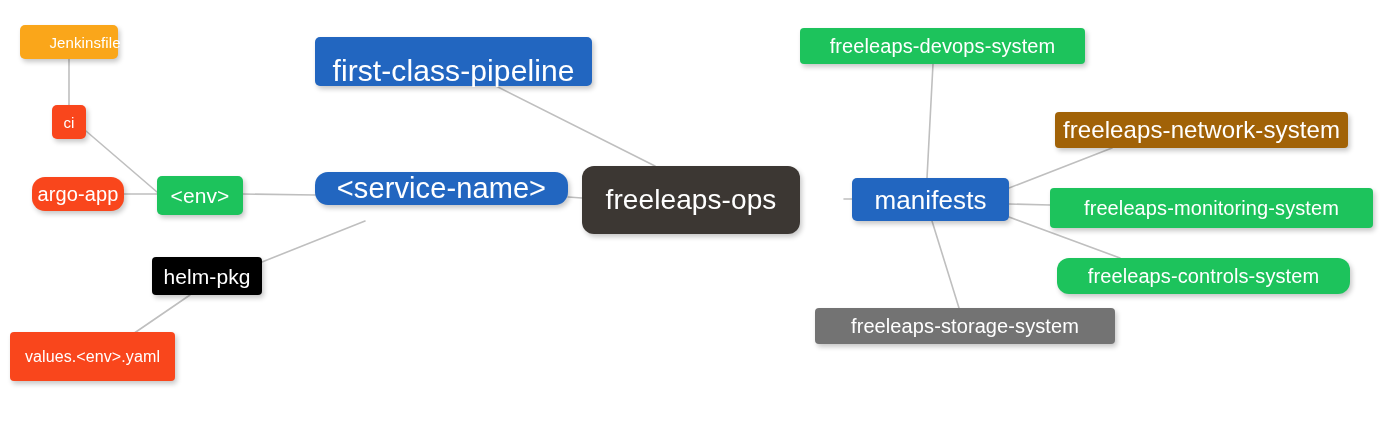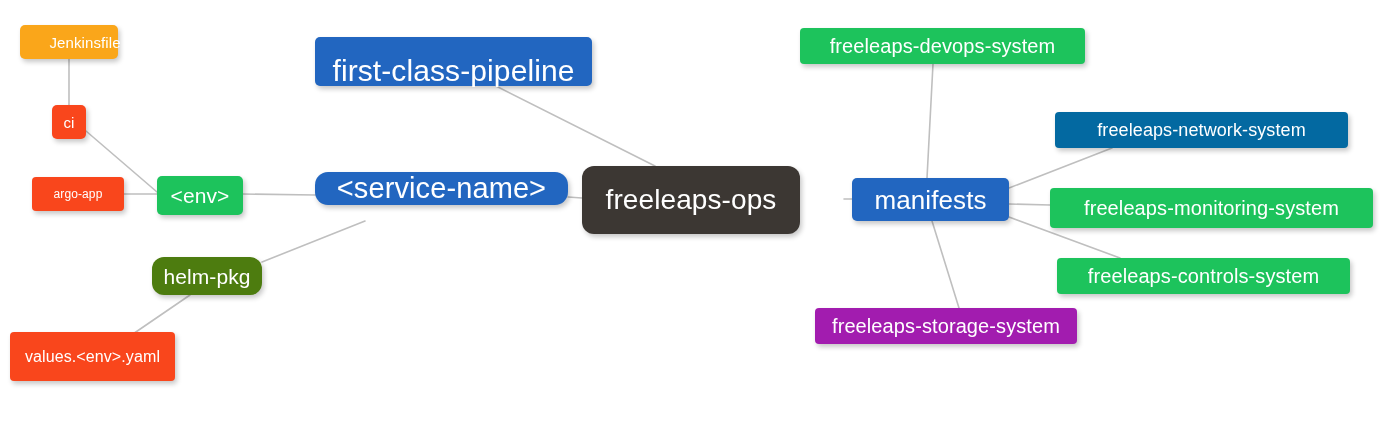--- a/index.html
+++ b/index.html
@@ -66,53 +66,53 @@
       <path d="M 1009 217 L 1120 258" fill="none" stroke="#bfbfbf" stroke-width="1.6" stroke-linecap="round"></path>
       <path d="M 932 221 L 959 308" fill="none" stroke="#bfbfbf" stroke-width="1.6" stroke-linecap="round"></path>
     </svg>
   <div id="node-layer">
       <div class="node" style="left: 20px; top: 25px; width: 98px; height: 34px; background: rgb(250, 166, 26); font-size: 15px; border-radius: 5px; padding-left: 32px;">
         <span class="node-label">Jenkinsfile</span>
       </div>
       <div class="node" style="left: 52px; top: 105px; width: 34px; height: 34px; background: rgb(249, 70, 28); font-size: 15px; border-radius: 5px;">
         <span class="node-label">ci</span>
       </div>
-      <div class="node" style="left: 32px; top: 177px; width: 92px; height: 34px; background: rgb(249, 70, 28); font-size: 12px; border-radius: 4px;">
+      <div class="node" style="left: 32px; top: 177px; width: 92px; height: 34px; background: rgb(249, 70, 28); font-size: 20px; border-radius: 13px;">
         <span class="node-label">argo-app</span>
       </div>
       <div class="node" style="left: 157px; top: 176px; width: 86px; height: 39px; background: rgb(29, 195, 92); font-size: 21px; border-radius: 5px;">
         <span class="node-label">&lt;env&gt;</span>
       </div>
       <div class="node" style="left: 315px; top: 37px; width: 277px; height: 49px; background: rgb(34, 102, 192); font-size: 30px; border-radius: 5px; align-items: flex-end;">
         <span class="node-label">first-class-pipeline</span>
       </div>
       <div class="node" style="left: 315px; top: 172px; width: 253px; height: 33px; background: rgb(34, 102, 192); font-size: 29px; border-radius: 13px;">
         <span class="node-label">&lt;service-name&gt;</span>
       </div>
       <div class="node" style="left: 582px; top: 166px; width: 218px; height: 68px; background: rgb(60, 55, 51); font-size: 28px; border-radius: 12px;">
         <span class="node-label">freeleaps-ops</span>
       </div>
       <div class="node" style="left: 852px; top: 178px; width: 157px; height: 43px; background: rgb(34, 102, 192); font-size: 26px; border-radius: 5px;">
         <span class="node-label">manifests</span>
       </div>
       <div class="node" style="left: 800px; top: 28px; width: 285px; height: 36px; background: rgb(29, 195, 92); font-size: 20px; border-radius: 4px;">
         <span class="node-label">freeleaps-devops-system</span>
       </div>
-      <div class="node" style="left: 1055px; top: 112px; width: 293px; height: 36px; background: #0369a1; font-size: 18px; border-radius: 4px;">
+      <div class="node" style="left: 1055px; top: 112px; width: 293px; height: 36px; background: #a16207; font-size: 24px; border-radius: 4px;">
         <span class="node-label">freeleaps-network-system</span>
       </div>
       <div class="node" style="left: 1050px; top: 188px; width: 323px; height: 40px; background: rgb(29, 195, 92); font-size: 20px; border-radius: 4px;">
         <span class="node-label">freeleaps-monitoring-system</span>
       </div>
-      <div class="node" style="left: 1057px; top: 258px; width: 293px; height: 36px; background: rgb(29, 195, 92); font-size: 20px; border-radius: 4px; text-align: right;">
+      <div class="node" style="left: 1057px; top: 258px; width: 293px; height: 36px; background: rgb(29, 195, 92); font-size: 20px; border-radius: 12px; text-align: right;">
         <span class="node-label">freeleaps-controls-system</span>
       </div>
-      <div class="node" style="left: 815px; top: 308px; width: 262px; height: 36px; background: #a21caf; font-size: 20px; border-radius: 4px;">
+      <div class="node" style="left: 815px; top: 308px; width: 300px; height: 36px; background: #737373; font-size: 20px; border-radius: 4px;">
         <span class="node-label">freeleaps-storage-system</span>
       </div>
-      <div class="node" style="left: 152px; top: 257px; width: 110px; height: 38px; background: #4d7c0f; font-size: 21px; border-radius: 12px; align-items: center;">
+      <div class="node" style="left: 152px; top: 257px; width: 110px; height: 38px; background: #000000; font-size: 21px; border-radius: 4px; align-items: center;">
         <span class="node-label">helm-pkg</span>
       </div>
       <div class="node" style="left: 10px; top: 332px; width: 165px; height: 49px; background: rgb(249, 70, 28); font-size: 16px; border-radius: 4px;">
         <span class="node-label">values.&lt;env&gt;.yaml</span>
       </div>
     </div>
 </div>
 
 </body></html>

